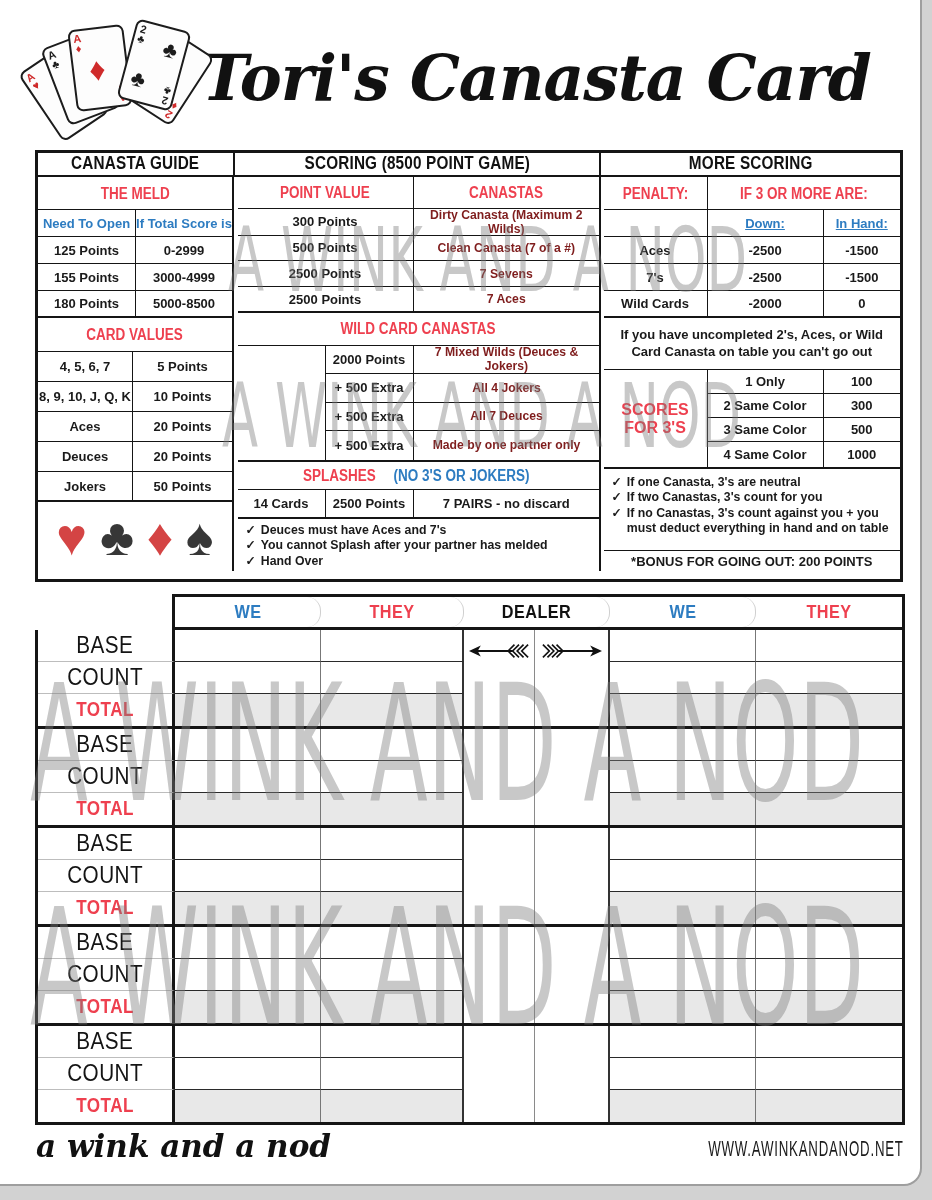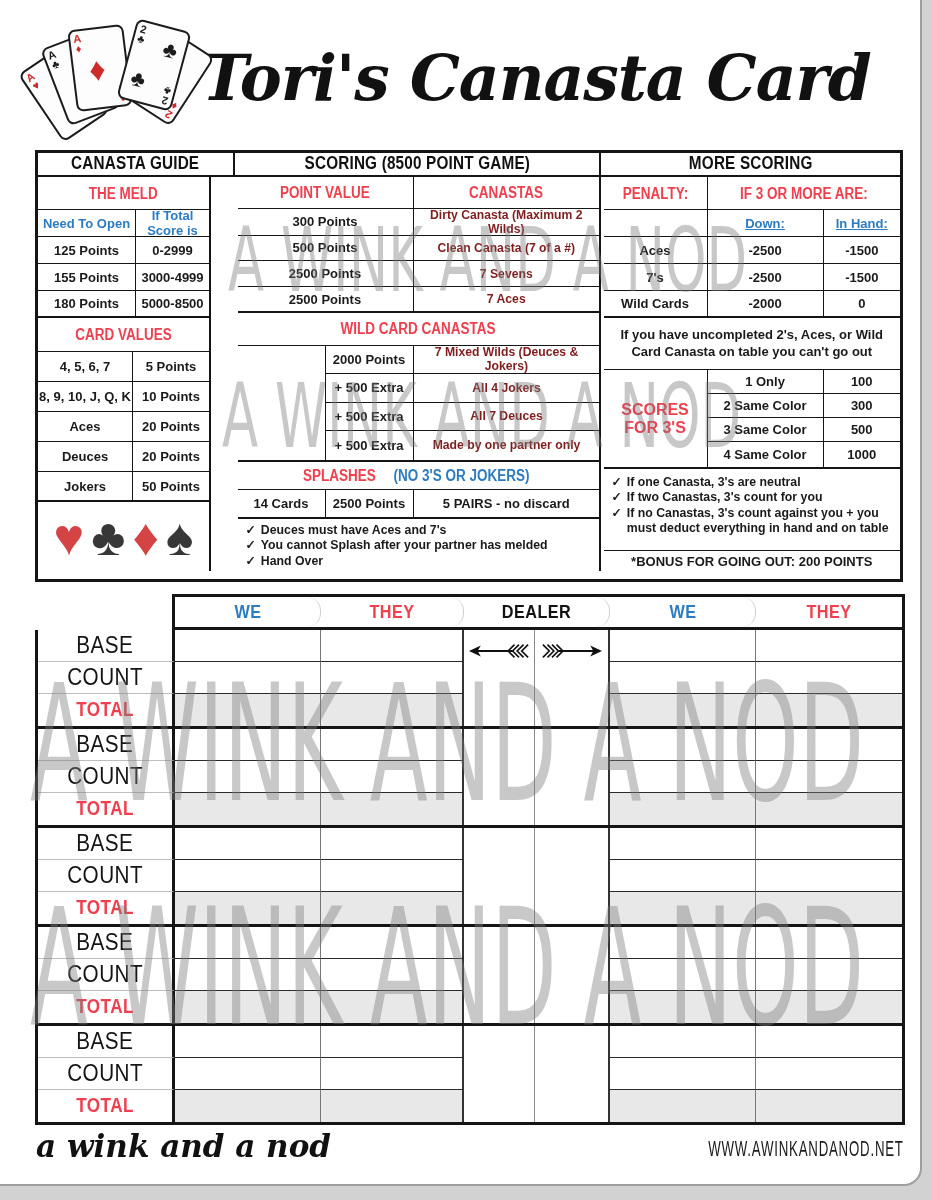--- a/index.html
+++ b/index.html
@@ -65,21 +65,21 @@
   .g-head { display: flex; height: 24px; border-bottom: 2.5px solid #151515; }
   .g-head > div {
     display: flex; align-items: center; justify-content: center;
     font-weight: bold; font-size: 17px; color: #111; letter-spacing: 0.2px;
   }
   .gh-l { width: 197px; border-right: 2.5px solid #151515; }
   .gh-m { width: 366px; border-right: 2.5px solid #151515; }
   .gh-r { flex: 1; }
 
   .g-body { position: relative; height: 394px; }
-  .g-left  { position: absolute; left: 0; top: 0; width: 173px; height: 100%; border-right: 2.5px solid #151515; display: flex; flex-direction: column; }
+  .g-left  { position: absolute; left: 0; top: 0; width: 196px; height: 100%; border-right: 2.5px solid #151515; display: flex; flex-direction: column; }
   .g-mid   { position: absolute; left: 199.5px; top: 0; width: 363.5px; height: 100%; border-right: 2.5px solid #151515; display: flex; flex-direction: column; }
   .g-right { position: absolute; left: 565.5px; top: 0; width: 296.5px; height: 100%; display: flex; flex-direction: column; }
 
   .row { display: flex; }
   .cc { display: flex; align-items: center; justify-content: center; text-align: center; }
   .bb1 { border-bottom: 1.5px solid #151515; }
   .bb2 { border-bottom: 2.5px solid #151515; }
   .br1 { border-right: 1.5px solid #151515; }
   .t-red  { color: #ee404f; font-weight: bold; font-size: 15px; }
   .t-blue { color: #2d7cc1; font-weight: bold; font-size: 13px; }
@@ -283,21 +283,21 @@
           <div class="cc br1 val" style="grid-column:2; grid-row:4;">+ 500 Extra</div>
           <div class="cc val-sm" style="grid-column:3; grid-row:4;">Made by one partner only</div>
         </div>
         <div class="row cc bb1" style="height:30px; gap:6px;">
           <span class="t-red cond">SPLASHES</span>
           <span class="t-blue cond" style="font-size:15px;">(NO 3'S OR JOKERS)</span>
         </div>
         <div class="row bb2" style="height:30px;">
           <div class="cc br1 val" style="width:88px;">14 Cards</div>
           <div class="cc br1 val" style="width:88px;">2500 Points</div>
-          <div class="cc val" style="flex:1;">5 PAIRS - no discard</div>
+          <div class="cc val" style="flex:1;">7 PAIRS - no discard</div>
         </div>
         <div class="checks">
           <div class="chk">
               <span class="mk">✓</span>
               <span>Deuces must have Aces and 7's</span>
             </div>
           <div class="chk">
               <span class="mk">✓</span>
               <span>You cannot Splash after your partner has melded</span>
             </div>

